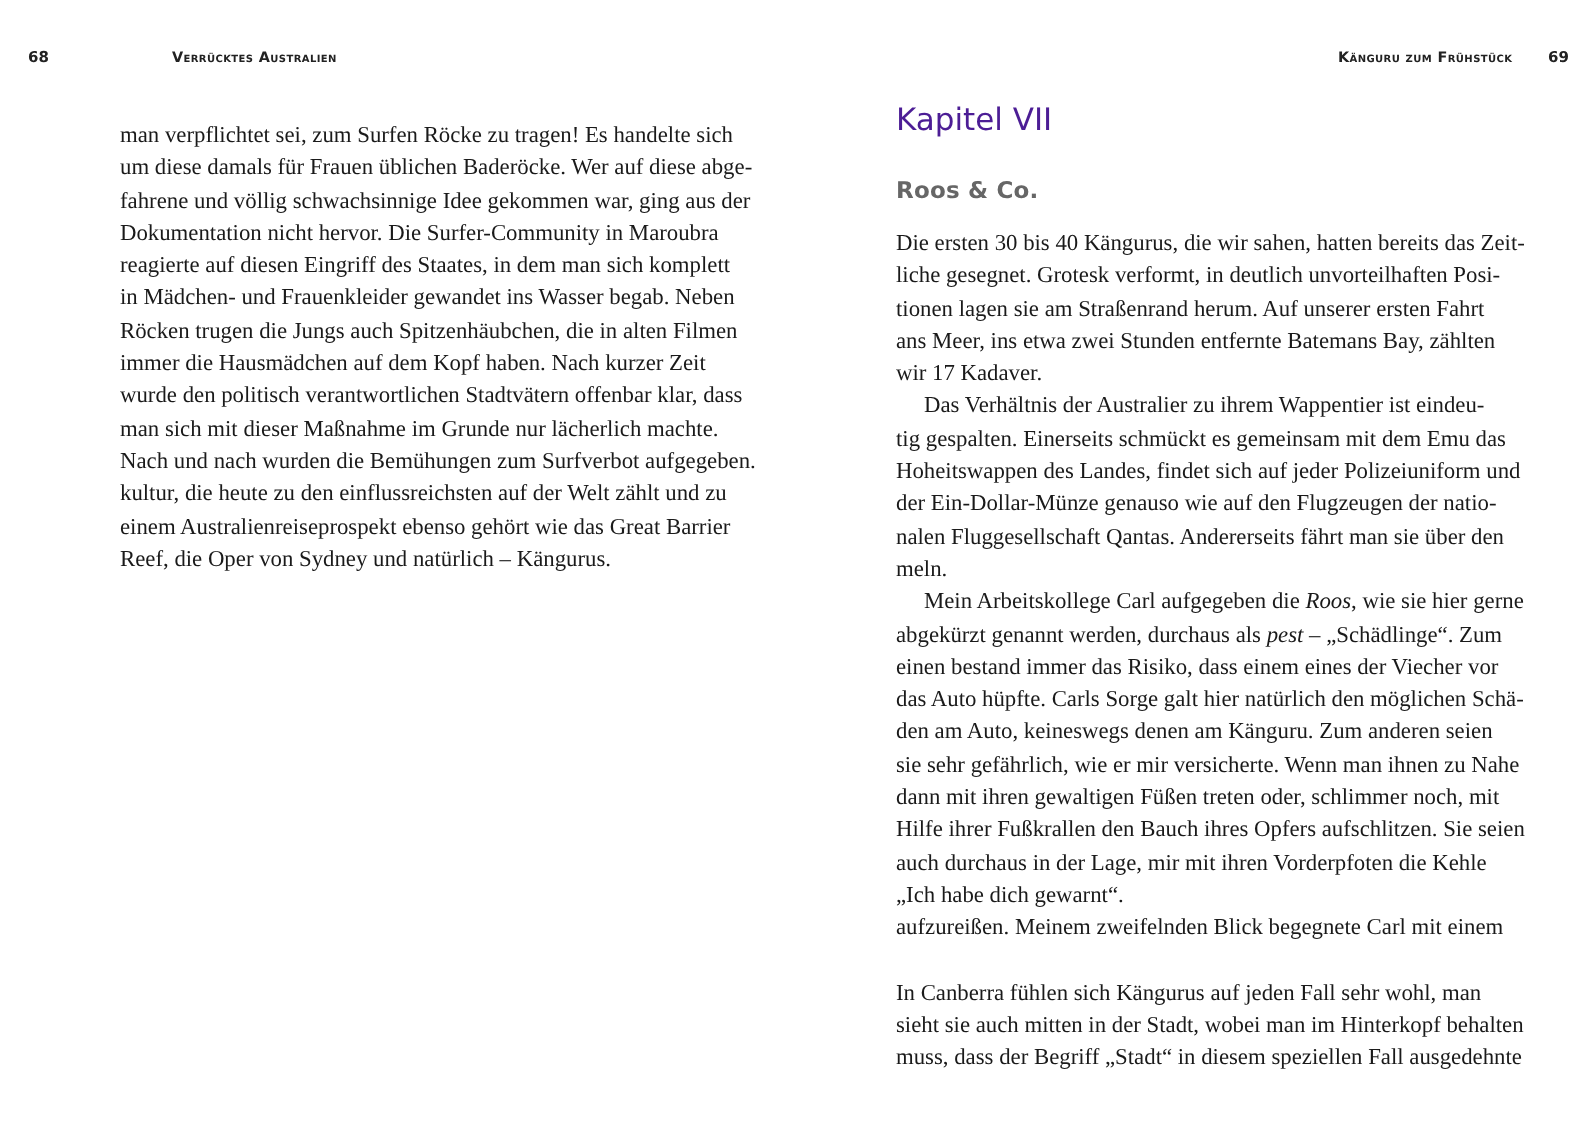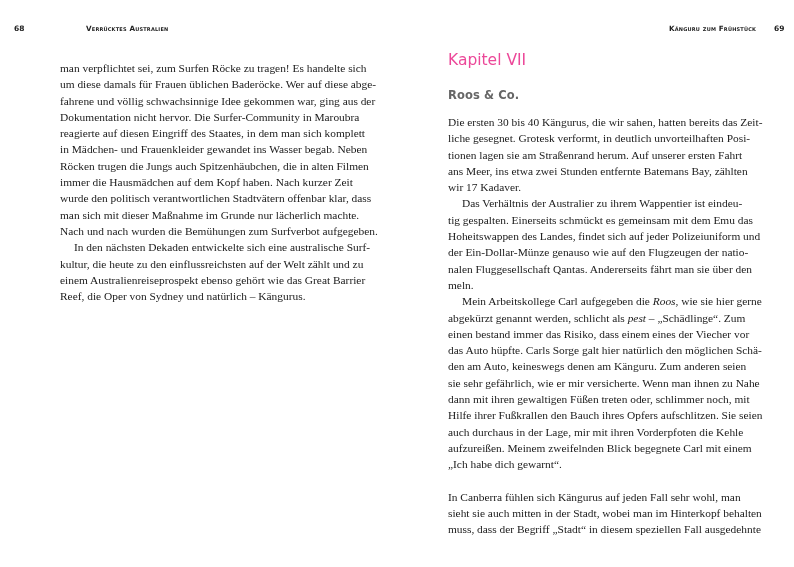--- a/index.html
+++ b/index.html
@@ -19,21 +19,21 @@
   .pagenum {
     position: absolute; top: 24px; font-family: "DejaVu Sans", "Liberation Sans", sans-serif;
     font-size: 7.5px; font-weight: bold; color: #222;
   }
   .body-text {
     position: absolute; font-size: 11.4px; line-height: 16.3px; text-align: justify;
     hyphens: manual;
   }
   .chapter-title {
     position: absolute; left: 48px; top: 51px; font-family: "DejaVu Sans", "Liberation Sans", sans-serif;
-    font-size: 15.5px; color: #ec4899; font-weight: normal;
+    font-size: 15.5px; color: #4c1d95; font-weight: normal;
   }
   .section-title {
     position: absolute; left: 48px; top: 88px; font-family: "DejaVu Sans", "Liberation Sans", sans-serif;
     font-size: 11.5px; color: #666; font-weight: bold; letter-spacing: 0.1px;
   }
   .line { display: block; text-align: justify; text-align-last: justify; white-space: nowrap; }
   .line.last { text-align-last: left; }
   .line.indent { padding-left: 14px; }
   .line.gap { margin-top: 16px; }
   em { font-style: italic; }
@@ -49,21 +49,20 @@
       <span class="line">um diese damals für Frauen üblichen Baderöcke. Wer auf diese abge-</span>
       <span class="line">fahrene und völlig schwachsinnige Idee gekommen war, ging aus der</span>
       <span class="line">Dokumentation nicht hervor. Die Surfer-Community in Maroubra</span>
       <span class="line">reagierte auf diesen Eingriff des Staates, in dem man sich komplett</span>
       <span class="line">in Mädchen- und Frauenkleider gewandet ins Wasser begab. Neben</span>
       <span class="line">Röcken trugen die Jungs auch Spitzenhäubchen, die in alten Filmen</span>
       <span class="line">immer die Hausmädchen auf dem Kopf haben. Nach kurzer Zeit</span>
       <span class="line">wurde den politisch verantwortlichen Stadtvätern offenbar klar, dass</span>
       <span class="line">man sich mit dieser Maßnahme im Grunde nur lächerlich machte.</span>
       <span class="line last">Nach und nach wurden die Bemühungen zum Surfverbot aufgegeben.</span>
-      <span class="line indent">In den nächsten Dekaden entwickelte sich eine australische Surf-</span>
       <span class="line">kultur, die heute zu den einflussreichsten auf der Welt zählt und zu</span>
       <span class="line">einem Australienreiseprospekt ebenso gehört wie das Great Barrier</span>
       <span class="line last">Reef, die Oper von Sydney und natürlich – Kängurus.</span>
     </div>
 </div>
 
 <div class="page page-right">
   <span class="running-head" style="left:241px;">Känguru zum Frühstück</span>
   <span class="pagenum" style="left:374px;">69</span>
   <div class="chapter-title">Kapitel VII</div>
@@ -74,27 +73,27 @@
       <span class="line">tionen lagen sie am Straßenrand herum. Auf unserer ersten Fahrt</span>
       <span class="line">ans Meer, ins etwa zwei Stunden entfernte Batemans Bay, zählten</span>
       <span class="line last">wir 17 Kadaver.</span>
       <span class="line indent">Das Verhältnis der Australier zu ihrem Wappentier ist eindeu-</span>
       <span class="line">tig gespalten. Einerseits schmückt es gemeinsam mit dem Emu das</span>
       <span class="line">Hoheitswappen des Landes, findet sich auf jeder Polizeiuniform und</span>
       <span class="line">der Ein-Dollar-Münze genauso wie auf den Flugzeugen der natio-</span>
       <span class="line">nalen Fluggesellschaft Qantas. Andererseits fährt man sie über den</span>
       <span class="line last">meln.</span>
       <span class="line indent"><span>Mein Arbeitskollege Carl aufgegeben die </span><em>Roos</em><span>, wie sie hier gerne</span></span>
-      <span class="line"><span>abgekürzt genannt werden, schlicht als </span><em>pest</em><span> – „Schädlinge“. Zum</span></span>
+      <span class="line"><span>abgekürzt genannt werden, durchaus als </span><em>pest</em><span> – „Schädlinge“. Zum</span></span>
       <span class="line">einen bestand immer das Risiko, dass einem eines der Viecher vor</span>
       <span class="line">das Auto hüpfte. Carls Sorge galt hier natürlich den möglichen Schä-</span>
       <span class="line">den am Auto, keineswegs denen am Känguru. Zum anderen seien</span>
       <span class="line">sie sehr gefährlich, wie er mir versicherte. Wenn man ihnen zu Nahe</span>
       <span class="line">dann mit ihren gewaltigen Füßen treten oder, schlimmer noch, mit</span>
       <span class="line">Hilfe ihrer Fußkrallen den Bauch ihres Opfers aufschlitzen. Sie seien</span>
       <span class="line">auch durchaus in der Lage, mir mit ihren Vorderpfoten die Kehle</span>
+      <span class="line last">„Ich habe dich gewarnt“.</span>
       <span class="line">aufzureißen. Meinem zweifelnden Blick begegnete Carl mit einem</span>
-      <span class="line last">„Ich habe dich gewarnt“.</span>
       <span class="line gap">In Canberra fühlen sich Kängurus auf jeden Fall sehr wohl, man</span>
       <span class="line">sieht sie auch mitten in der Stadt, wobei man im Hinterkopf behalten</span>
       <span class="line">muss, dass der Begriff „Stadt“ in diesem speziellen Fall ausgedehnte</span>
     </div>
 </div>
 
 </body></html>

